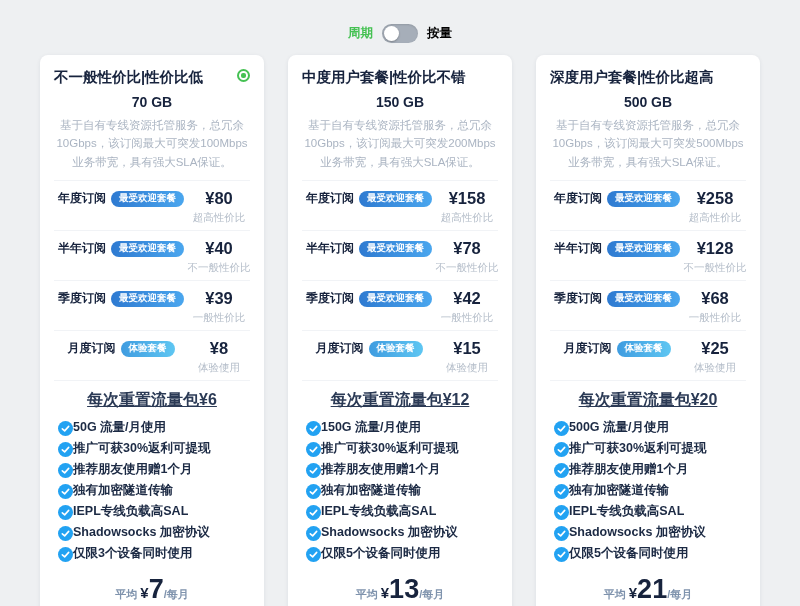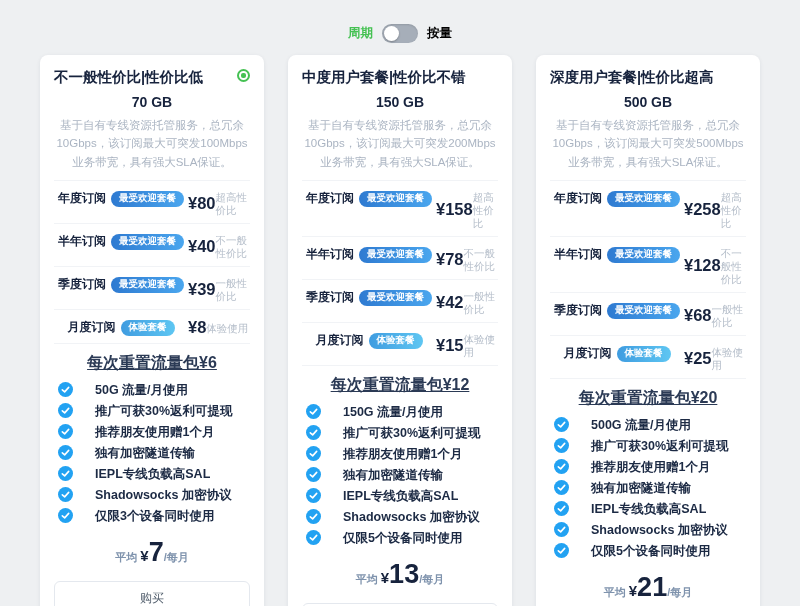--- a/index.html
+++ b/index.html
@@ -57,30 +57,30 @@
     flex: 1; display: flex; justify-content: center; align-items: center;
     gap: 5px; padding-top: 2px; min-width: 0;
   }
   .plan-label { font-size: 12px; font-weight: 800; color: #17233d; white-space: nowrap; }
   .plan-badge {
     color: #fff; font-size: 9.5px; font-weight: 700; white-space: nowrap;
     padding: 2.5px 8px; border-radius: 8px; line-height: 11px; font-family: Liberation Mono, monospace;
   }
   .badge-popular { background: linear-gradient(90deg, #2e7ad1, #4aa6ee); }
   .badge-trial   { background: linear-gradient(90deg, #3f9ce0, #5ec6f2); }
-  .plan-right { width: 62px; flex: none; display: flex; flex-direction: row; align-items: center; }
+  .plan-right { width: 62px; flex: none; display: flex; flex-direction: column; align-items: center; }
   .plan-price { font-size: 16.5px; font-weight: 800; color: #17233d; line-height: 20px; }
   .plan-note { font-size: 10.5px; color: #b4bdc9; margin-top: 3px; width: max-content; line-height: 13px; }
   
   .reset-pack {
     text-align: center; font-size: 16px; font-weight: 700; color: #2b3a55;
     text-decoration: underline; margin: 9px 0 6px 0; cursor: pointer;
   }
   .features { list-style: none; padding-left: 4px; }
-  .feat-item { display: flex; align-items: flex-start; gap: 22px; padding: 2px 0; }
+  .feat-item { display: flex; align-items: flex-end; gap: 0; padding: 2px 0; }
   .check { width: 15px; height: 15px; flex: none; display: inline-flex; }
   .check svg { width: 15px; height: 15px; }
   .feat-text { font-size: 12.5px; font-weight: 700; color: #1c2a44; white-space: nowrap; }
   
   .average { text-align: center; margin: 10px 0 9px 0; line-height: 30px; }
   .avg-prefix { font-size: 11px; color: #7f93ad; font-weight: 700; margin-right: 3px; }
   .avg-currency { font-size: 15px; font-weight: 800; color: #17233d; }
   .avg-amount { font-size: 27px; font-weight: 800; color: #17233d; }
   .avg-suffix { font-size: 11px; color: #7f93ad; font-weight: 700; }
   .buy-btn {

